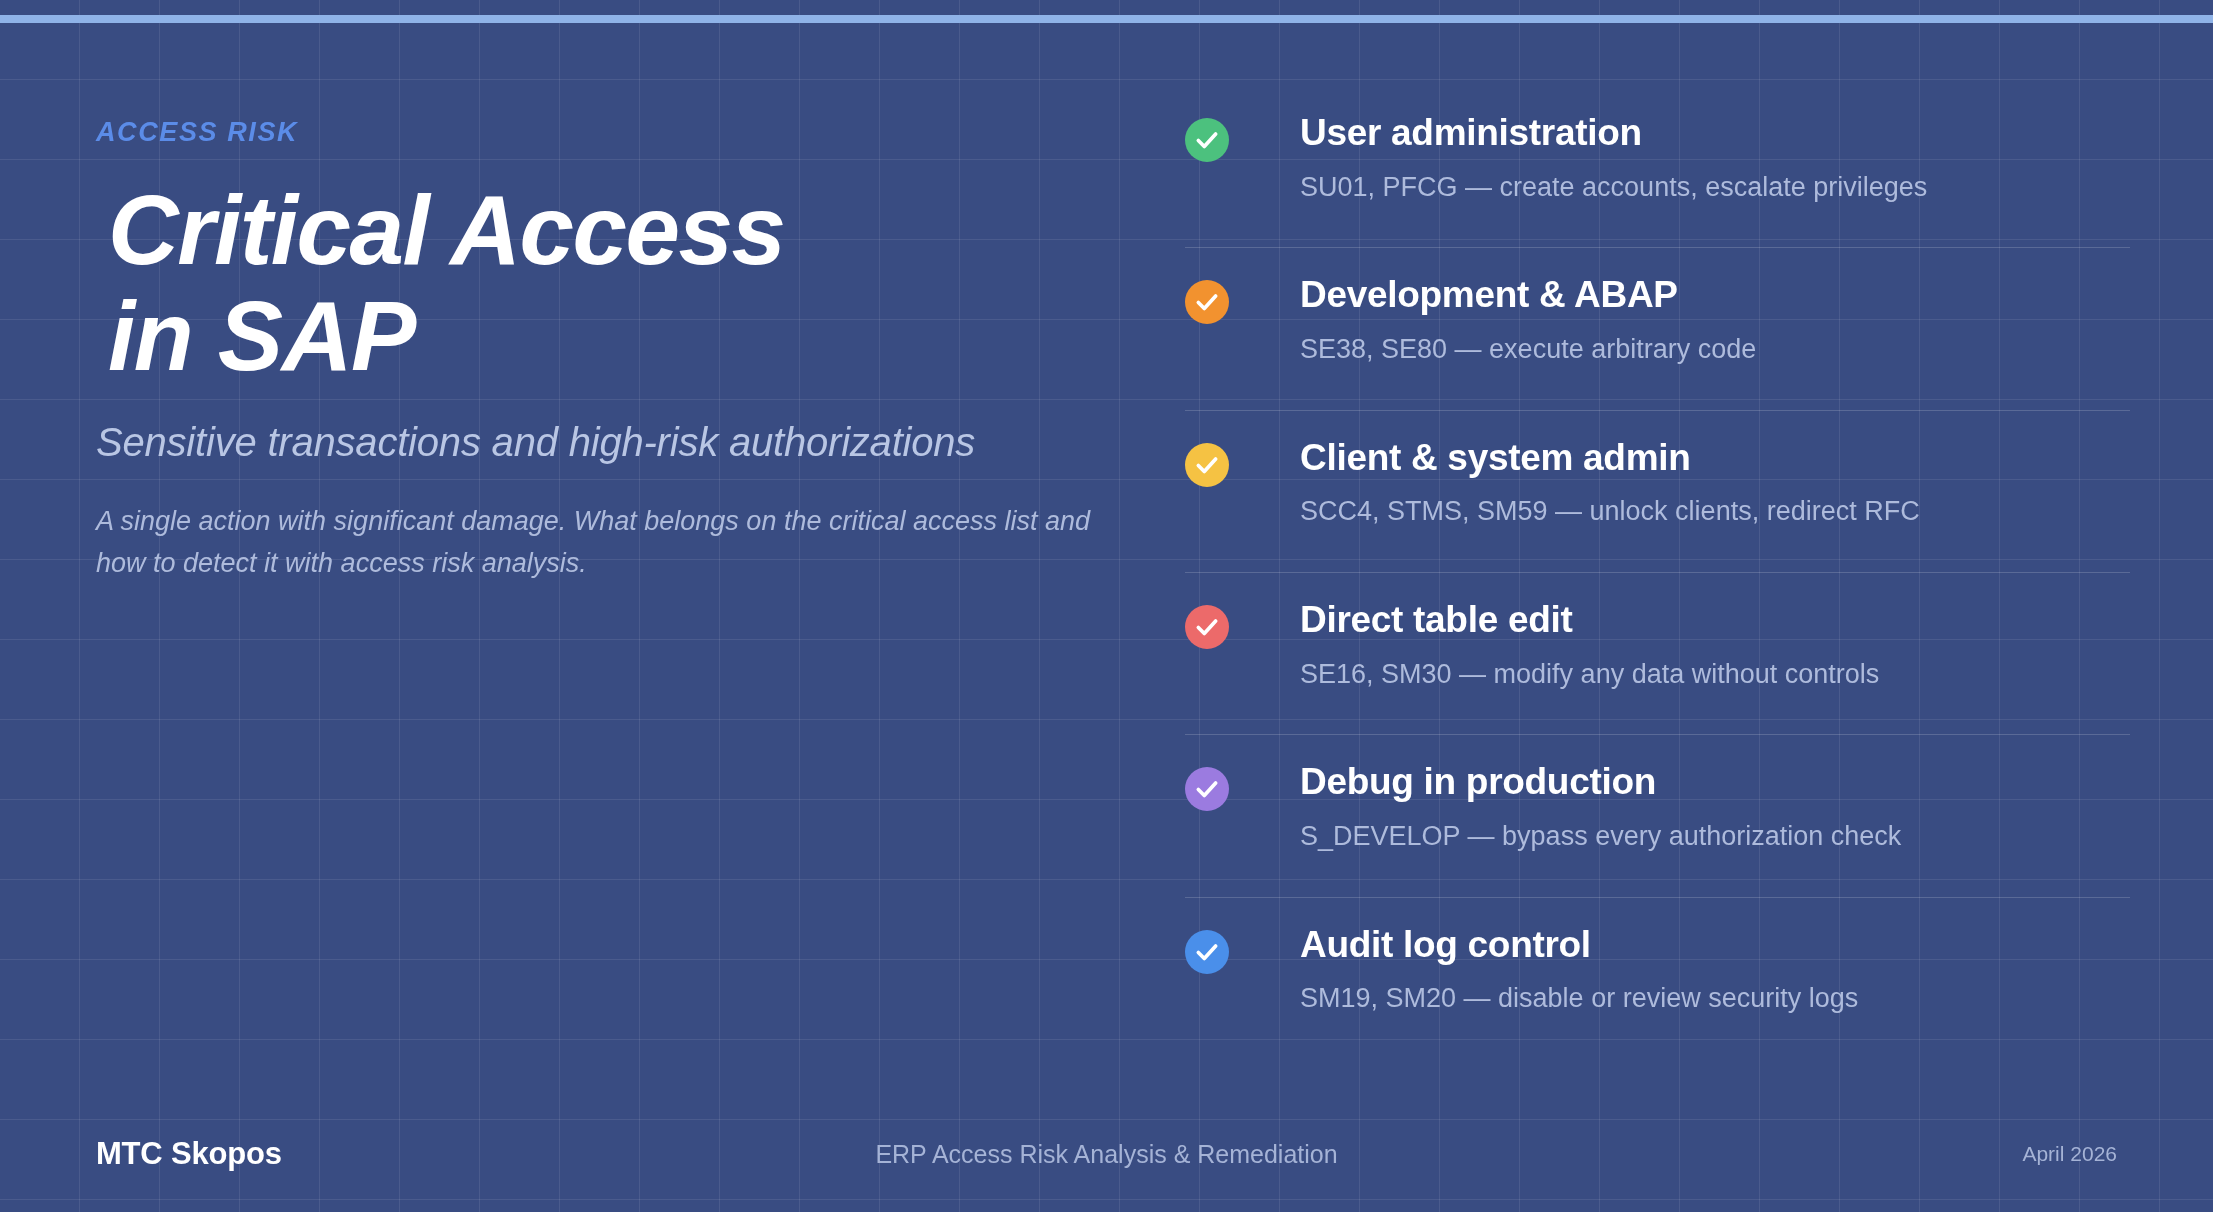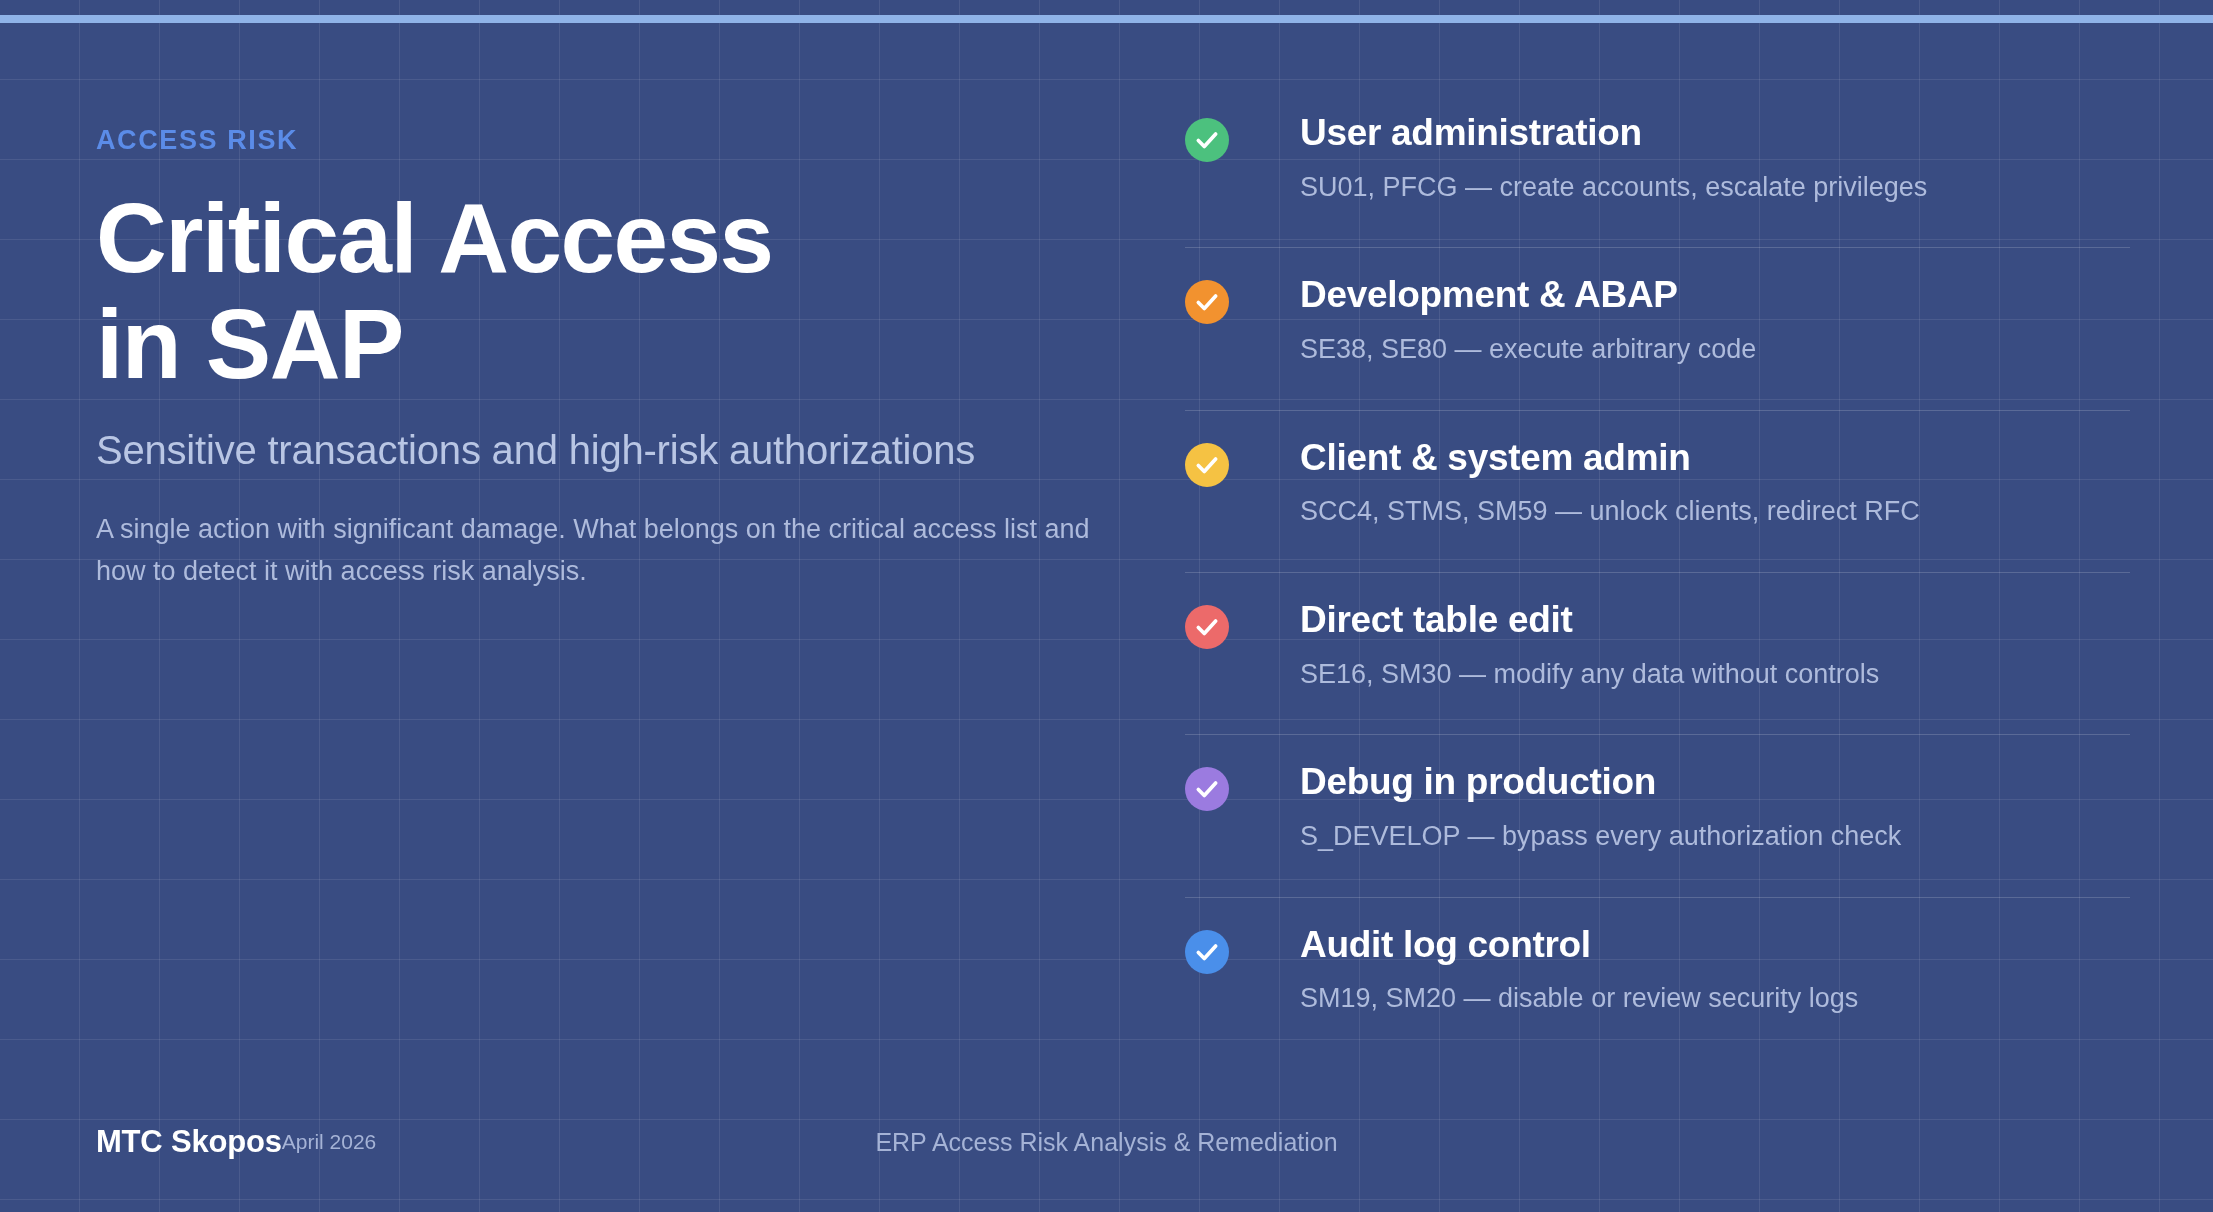--- a/index.html
+++ b/index.html
@@ -31,40 +31,41 @@
     top: 15px;
     width: 100%;
     height: 8px;
     background: #8FB3E8;
   }
 
   
   .left-col {
     position: absolute;
     left: 96px;
-    top: 126px;
+    top: 118px;
     width: 1040px;
+    font-style: italic;
   }
 
   .eyebrow {
     font-size: 27px;
     font-weight: bold;
     letter-spacing: 1.6px;
     color: #5B8CE8;
     margin: 0 0 30px 0;
     line-height: 1.1;
   }
 
   .headline {
     font-size: 98px;
     font-weight: bold;
     color: #FFFFFF;
     line-height: 1.08;
     letter-spacing: -1.5px;
-    margin: 0;
+    margin: 12px;
     white-space: pre-line;
   }
 
   .subhead {
     font-size: 40px;
     font-weight: normal;
     color: #B9C6E4;
     line-height: 1.25;
     margin: 28px 0 0 0;
     letter-spacing: -0.2px;
@@ -132,24 +133,25 @@
     color: #AEBBDC;
     line-height: 1.4;
     margin: 14px 0 0 0;
   }
 
   
   .footer {
     position: absolute;
     left: 96px;
     right: 96px;
-    bottom: 48px;
+    bottom: 36px;
     height: 44px;
     display: flex;
     align-items: center;
+    justify-content: space-between;
   }
   .footer-brand {
     font-size: 31px;
     font-weight: bold;
     color: #FFFFFF;
     letter-spacing: -0.2px;
   }
   .footer-center {
     font-size: 25px;
     font-weight: normal;

